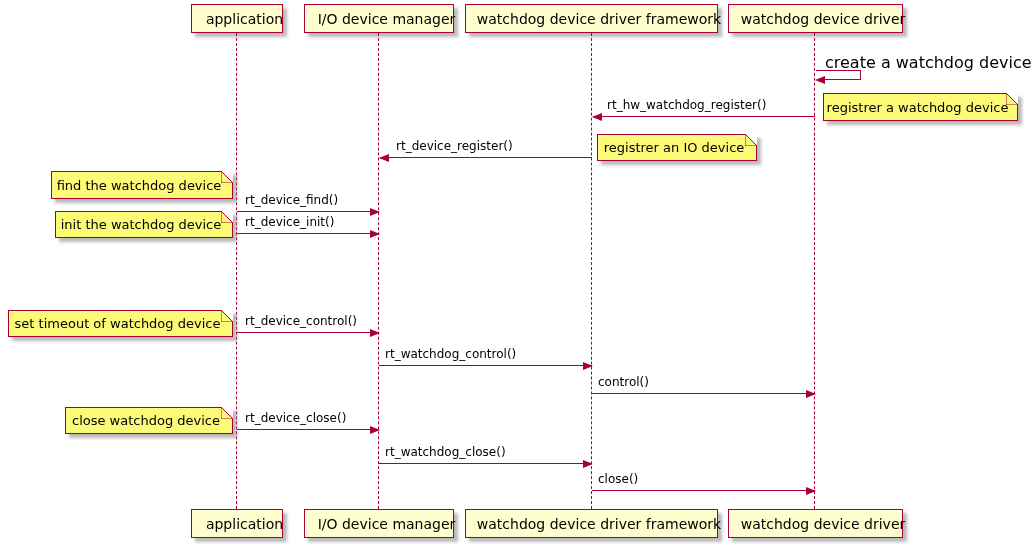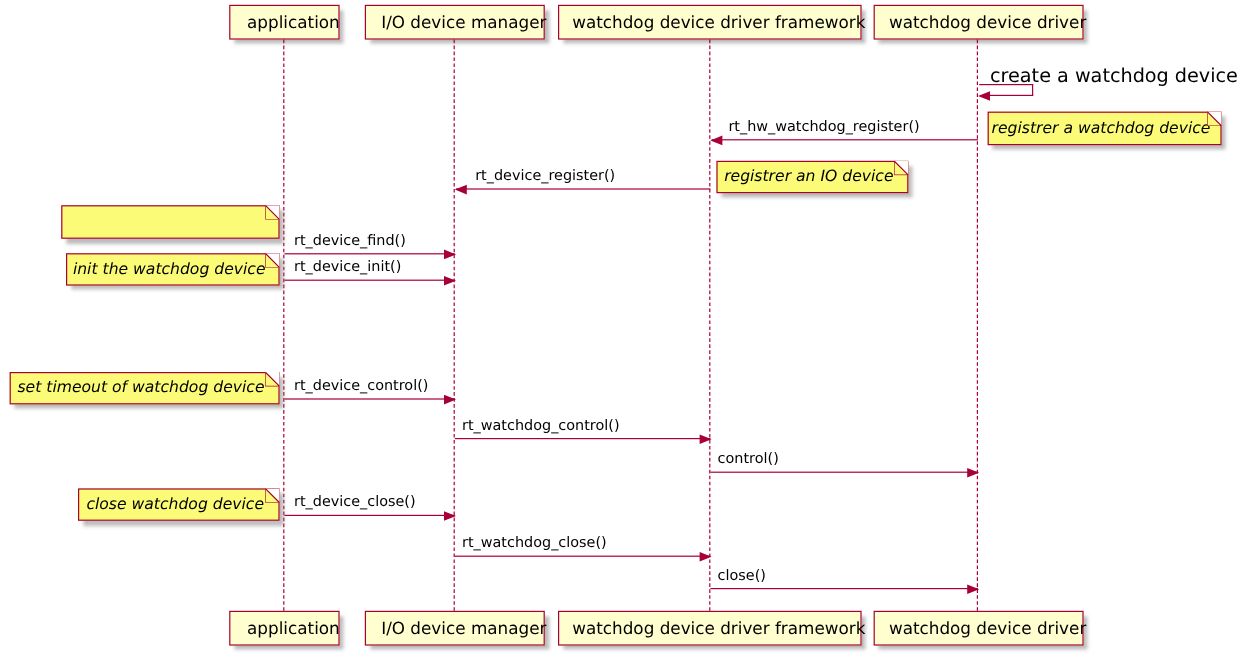--- a/index.html
+++ b/index.html
@@ -36,21 +36,21 @@
   .sm-seg { position:absolute; background:var(--border); z-index:2; }
   .sm-label { position:absolute; white-space:nowrap; font-size:16px; z-index:2; }
   .sm-arrow { position:absolute; width:0; height:0; z-index:2;
               border-top:4px solid transparent; border-bottom:4px solid transparent;
               border-right:10px solid var(--border); }
   .note {
     position:absolute; box-sizing:border-box; z-index:3;
     background:var(--note-fill); border:1px solid var(--border);
     box-shadow:4px 4px 3px rgba(130,130,130,.55);
     display:flex; align-items:center; justify-content:center;
-    font-size:13px; white-space:nowrap; padding:0 14px 0 8px;font-style:italic;
+    font-size:13px; white-space:nowrap; padding:0 14px 0 8px;
   }
   .fold { position:absolute; top:-1px; right:-1px; }
 </style>
 </head>
 <body>
 
 <div id="diagram">
 
   <div class="lifeline" style="left:236px"></div>
   <div class="lifeline" style="left:378px"></div>
@@ -165,20 +165,21 @@
       <polygon points="0,0 0,12 12,12" fill="#FBFB77" stroke="#A80036" stroke-width="1"></polygon>
     </svg>
     <span>registrer an IO device</span>
   </div>
 
   <div class="note" style="left:51px; top:171px; width:182px; height:28px">
     <svg class="fold" width="12" height="12" viewBox="0 0 12 12">
       <polygon points="0,0 12,0 12,12" fill="#FFFFFF"></polygon>
       <polygon points="0,0 0,12 12,12" fill="#FBFB77" stroke="#A80036" stroke-width="1"></polygon>
     </svg>
+    <span>find the watchdog device</span>
   </div>
 
   <div class="note" style="left:55px; top:211px; width:178px; height:27px">
     <svg class="fold" width="12" height="12" viewBox="0 0 12 12">
       <polygon points="0,0 12,0 12,12" fill="#FFFFFF"></polygon>
       <polygon points="0,0 0,12 12,12" fill="#FBFB77" stroke="#A80036" stroke-width="1"></polygon>
     </svg>
     <span>init the watchdog device</span>
   </div>
 

